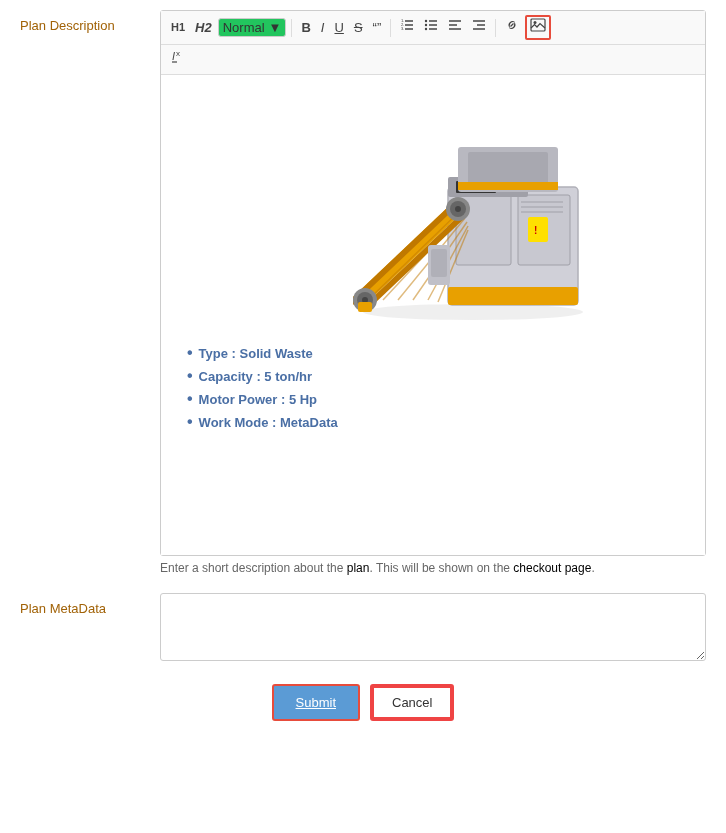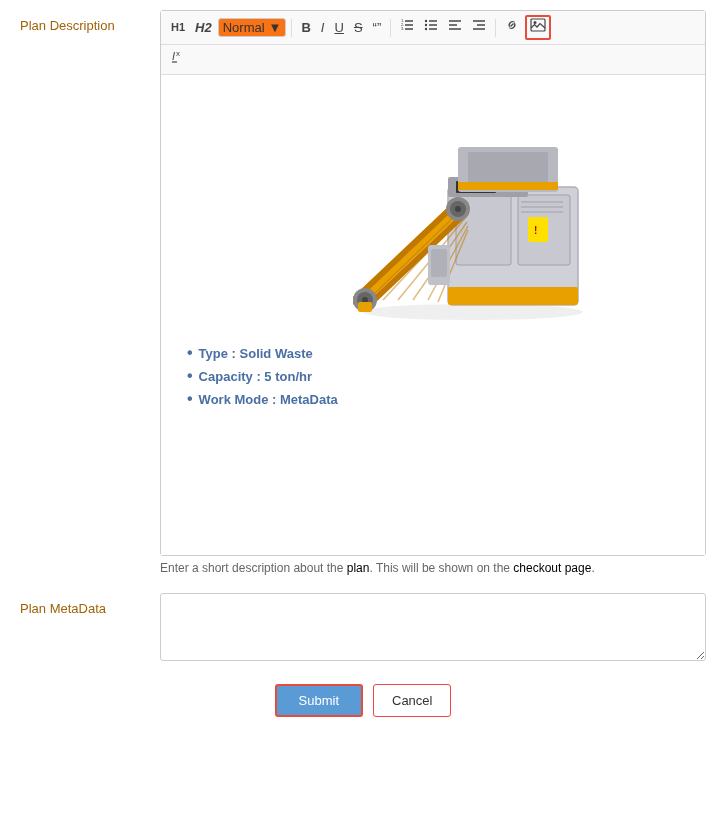--- a/index.html
+++ b/index.html
@@ -71,21 +71,21 @@
 
     .tb-h1 { font-size: 11px; font-weight: bold; }
     .tb-h2 { font-size: 13px; font-weight: bold; font-style: italic; }
 
     .tb-select-wrap {
       display: flex;
       align-items: center;
       border: 1px solid #ccc;
       border-radius: 3px;
       padding: 1px 4px;
-      background: #f97316;
+      background: #22c55e;
       font-size: 13px;
       color: #333;
       cursor: pointer;
       gap: 4px;
     }
 
     .tb-select-label {
       font-size: 13px;
     }
 
@@ -168,26 +168,27 @@
     }
 
     .btn-submit {
       background: #5b9bd5;
       color: #fff;
       border: 2px solid #e74c3c;
       padding: 7px 22px;
       font-size: 13px;
       cursor: pointer;
       border-radius: 3px;
+      text-decoration: underline;
     }
 
     .btn-cancel {
       background: #fff;
       color: #333;
-      border: 1px solid #ef4444;
+      border: 4px solid #ef4444;
       padding: 7px 18px;
       font-size: 13px;
       cursor: pointer;
       border-radius: 3px;
     }
 
     
     .rte-toolbar-row2 {
       display: flex;
       align-items: center;
@@ -350,20 +351,21 @@
 
             <line x1="248" y1="115" x2="290" y2="115" stroke="#a0a0a8" stroke-width="1"></line>
             <line x1="248" y1="120" x2="290" y2="120" stroke="#a0a0a8" stroke-width="1"></line>
             <line x1="248" y1="125" x2="290" y2="125" stroke="#a0a0a8" stroke-width="1"></line>
           </svg>
         </div>
 
         <ul class="rte-bullets">
           <li>Type : Solid Waste</li>
           <li>Capacity : 5 ton/hr</li>
+          <li>Motor Power : 5 Hp</li>
           <li>Work Mode : MetaData</li>
         </ul>
       </div>
     </div>
 
     <p class="hint-text">
       Enter a short description about the <span class="highlight">plan</span>. This will be shown on the <span class="highlight">checkout page</span>.
     </p>
   </div>
 </div>

